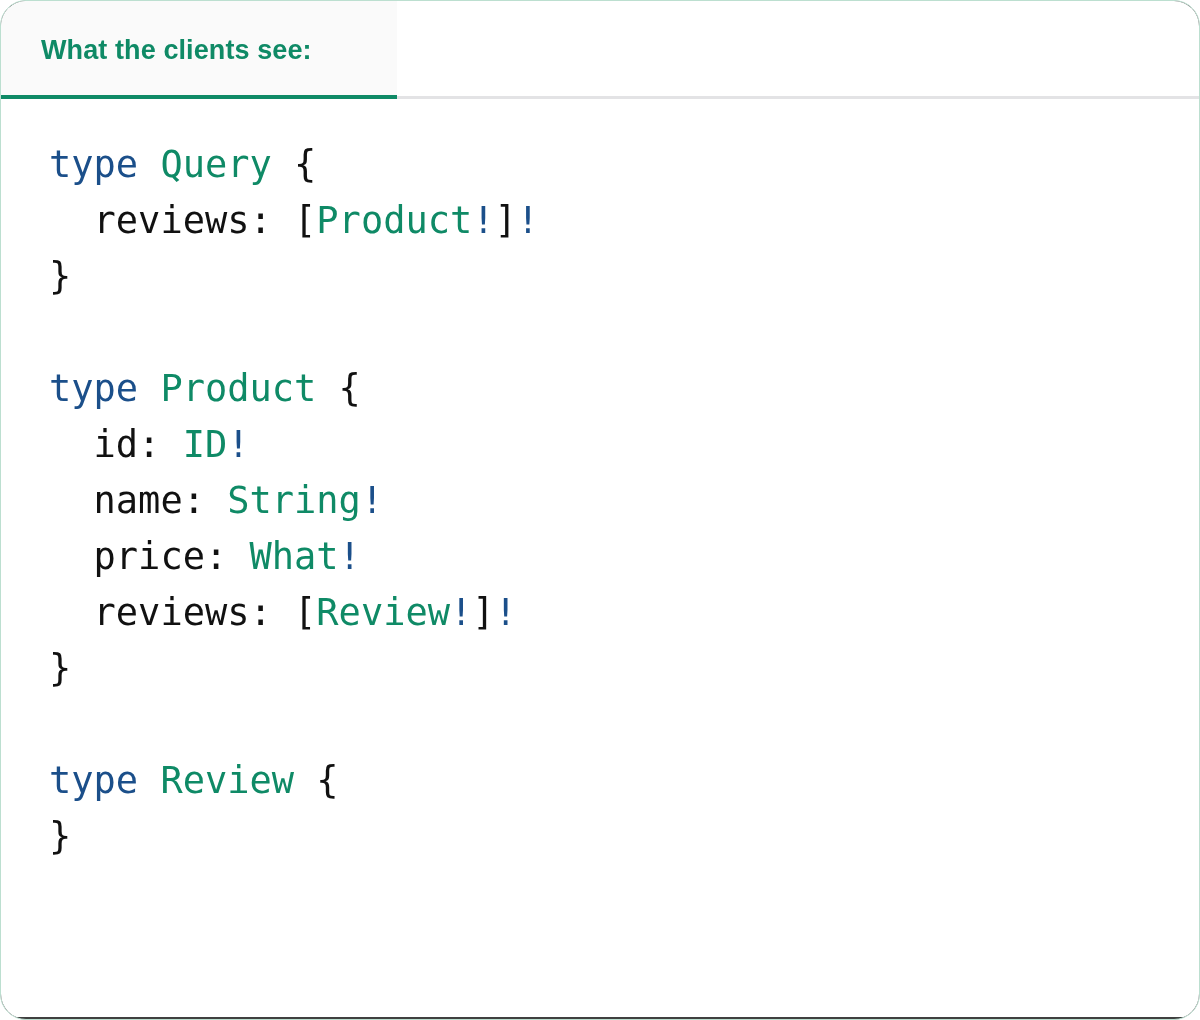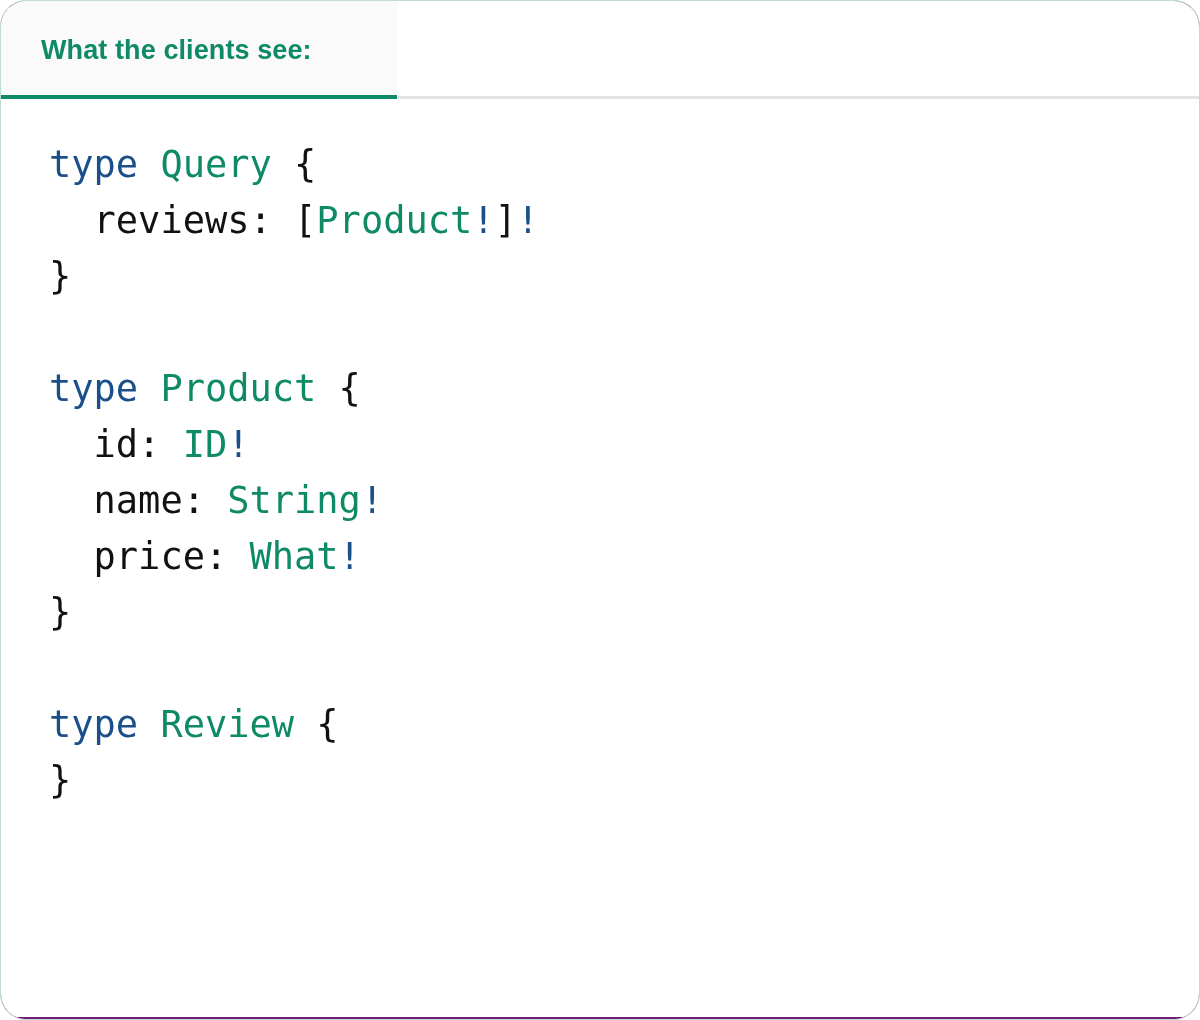--- a/index.html
+++ b/index.html
@@ -107,38 +107,39 @@
   
   .tok-kw    { color: #1b4f8a; }   
   .tok-type  { color: #0f8a66; }   
   .tok-field { color: #111111; }   
   .tok-punct { color: #111111; }   
   .tok-bang  { color: #1b4f8a; }   
 </style>
 </head>
 <body>
 
-<div class="card" style="border-color: rgb(188, 223, 208); background: #701a75;">
+<div class="card" style="border-color: rgb(188, 223, 208); background: #404040;">
 
   <div class="tabstrip">
     <div class="tab" style="background: rgb(250, 250, 250);">
       <span class="tab-label" style="color: rgb(15, 138, 102);">What the clients see:</span>
       <span class="tab-active-bar" style="background: rgb(15, 138, 102);"></span>
     </div>
   </div>
 
   <div class="code-body">
     <pre class="code-block" id="code-block"><span class="code-line"><span class="tok-kw">type</span><span class="tok-punct"> </span><span class="tok-type">Query</span><span class="tok-punct"> </span><span class="tok-punct">{</span>
 </span><span class="code-line"><span class="tok-field">  reviews: </span><span class="tok-punct">[</span><span class="tok-type">Product</span><span class="tok-bang">!</span><span class="tok-punct">]</span><span class="tok-bang">!</span>
 </span><span class="code-line"><span class="tok-punct">}</span>
 </span><span class="code-line blank">
 </span><span class="code-line"><span class="tok-kw">type</span><span class="tok-punct"> </span><span class="tok-type">Product</span><span class="tok-punct"> </span><span class="tok-punct">{</span>
 </span><span class="code-line"><span class="tok-field">  id: </span><span class="tok-type">ID</span><span class="tok-bang">!</span>
 </span><span class="code-line"><span class="tok-field">  name: </span><span class="tok-type">String</span><span class="tok-bang">!</span>
 </span><span class="code-line"><span class="tok-field">  price: </span><span class="tok-type">What</span><span class="tok-bang">!</span>
+</span><span class="code-line"><span class="tok-field">  reviews: </span><span class="tok-punct">[</span><span class="tok-type">Review</span><span class="tok-bang">!</span><span class="tok-punct">]</span><span class="tok-bang">!</span>
 </span><span class="code-line"><span class="tok-punct">}</span>
 </span><span class="code-line blank">
 </span><span class="code-line"><span class="tok-kw">type</span><span class="tok-punct"> </span><span class="tok-type">Review</span><span class="tok-punct"> </span><span class="tok-punct">{</span>
 </span><span class="code-line"><span class="tok-punct">}</span>
 </span></pre>
   </div>
 
 </div>
 
 </body></html>

